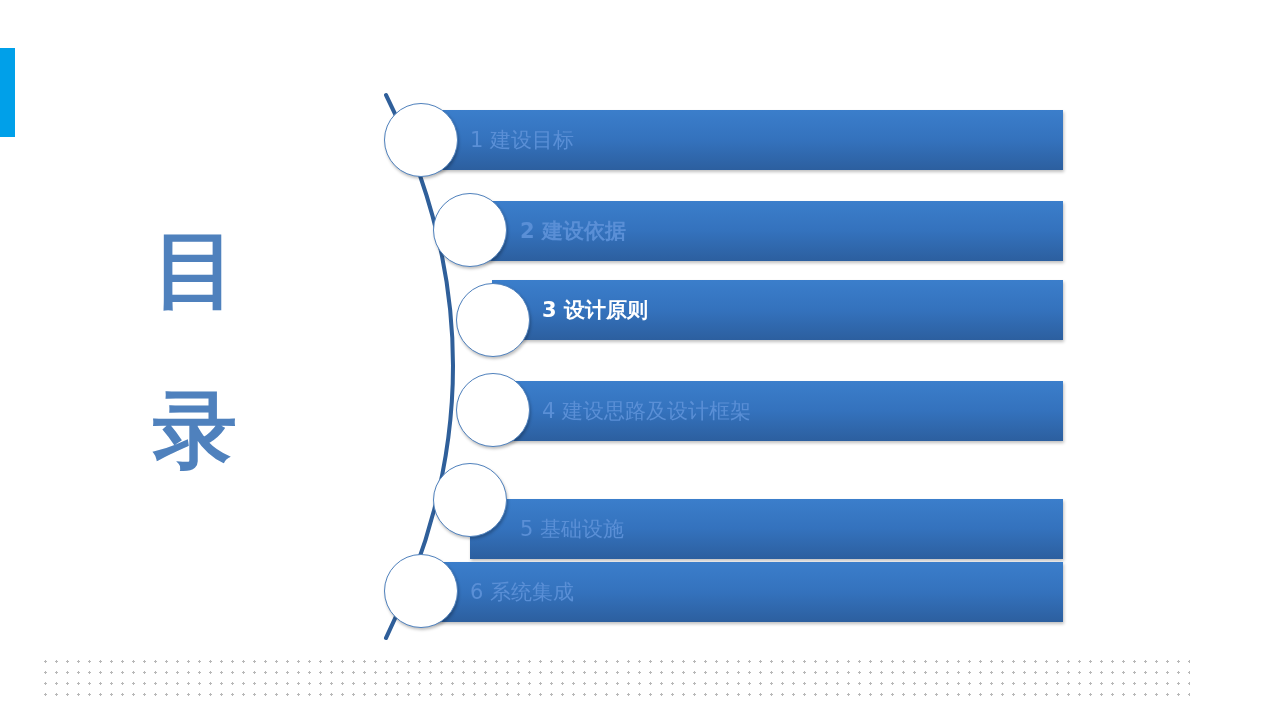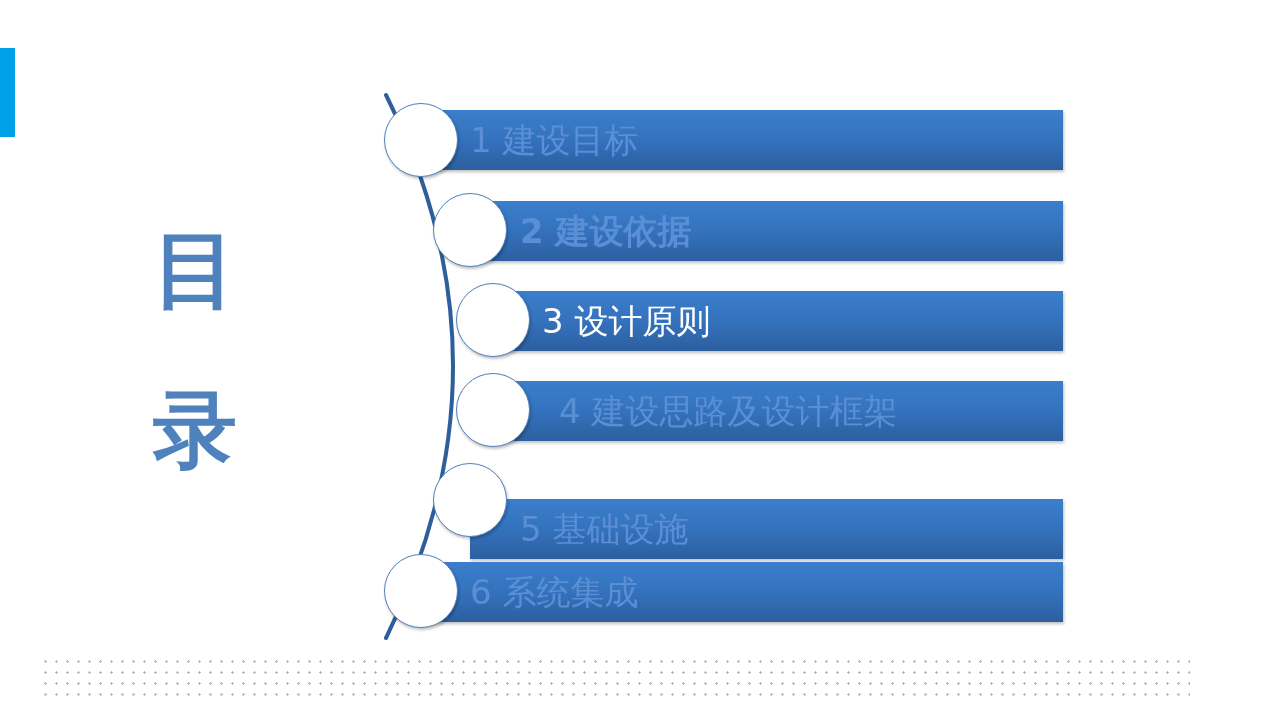--- a/index.html
+++ b/index.html
@@ -5,21 +5,21 @@
   html, body { margin:0; padding:0; }
   body { width:1280px; height:720px; position:relative; background:#ffffff; overflow:hidden;
          font-family:"DejaVu Sans", "Liberation Sans", sans-serif; }
   .accent-bar { position:absolute; left:0; top:48px; width:15px; height:89px; background:#00a0e9; }
   .title-char { position:absolute; left:150px; width:90px; text-align:center; font-size:84px; font-weight:bold;
                 color:#4f81bd; line-height:1; }
   .curve { position:absolute; left:0; top:0; }
   .bar { position:absolute; height:60px; right:217px;
          background:linear-gradient(to bottom, #3b7ecb 0%, #3472bd 50%, #2c5f9f 100%);
          box-shadow:1px 2px 3px rgba(0,0,0,0.25); }
-  .bar-label { position:absolute; top:0; height:60px; line-height:60px; font-size:34px; color:#5a8fd6; white-space:nowrap; }
+  .bar-label { position:absolute; top:0; height:60px; line-height:60px; font-size:21px; color:#5a8fd6; white-space:nowrap; }
   .bar.active .bar-label { color:#ffffff; }
   .circle { position:absolute; width:72px; height:72px; border-radius:50%; background:#ffffff;
             border:1.5px solid #4f81bd; box-shadow:1px 2px 3px rgba(0,0,0,0.25); }
   .dots { position:absolute; left:40px; top:656px; width:1150px; height:40px;
           background-image:radial-gradient(circle, #b8b8b8 1px, transparent 1.3px);
           background-size:11px 11px; background-position:0 0; }
 </style>
 </head>
 <body>
 
@@ -36,27 +36,27 @@
   <div class="bar" style="left:420px; top:110px;">
     <span class="bar-label" style="left:50px;">1 建设目标</span>
   </div>
   <div class="circle" style="left:384px; top:103px;"></div>
 
   <div class="bar" style="left:470px; top:201px;">
     <span class="bar-label" style="left:50px;font-weight:bold;">2 建设依据</span>
   </div>
   <div class="circle" style="left:433px; top:193px;"></div>
 
-  <div class="bar active" style="left:492px; top:291px;">
+  <div class="bar active" style="left:492px; top:280px;font-weight:bold;">
     <span class="bar-label" style="left:50px;">3 设计原则</span>
   </div>
   <div class="circle" style="left:456px; top:283px;"></div>
 
   <div class="bar" style="left:492px; top:381px;">
-    <span class="bar-label" style="left:50px;margin-left:17px;">4 建设思路及设计框架</span>
+    <span class="bar-label" style="left:50px;">4 建设思路及设计框架</span>
   </div>
   <div class="circle" style="left:456px; top:373px;"></div>
 
   <div class="bar" style="left:470px; top:471px;margin-top:28px;">
     <span class="bar-label" style="left:50px;">5 基础设施</span>
   </div>
   <div class="circle" style="left:433px; top:463px;"></div>
 
   <div class="bar" style="left:420px; top:562px;">
     <span class="bar-label" style="left:50px;">6 系统集成</span>

